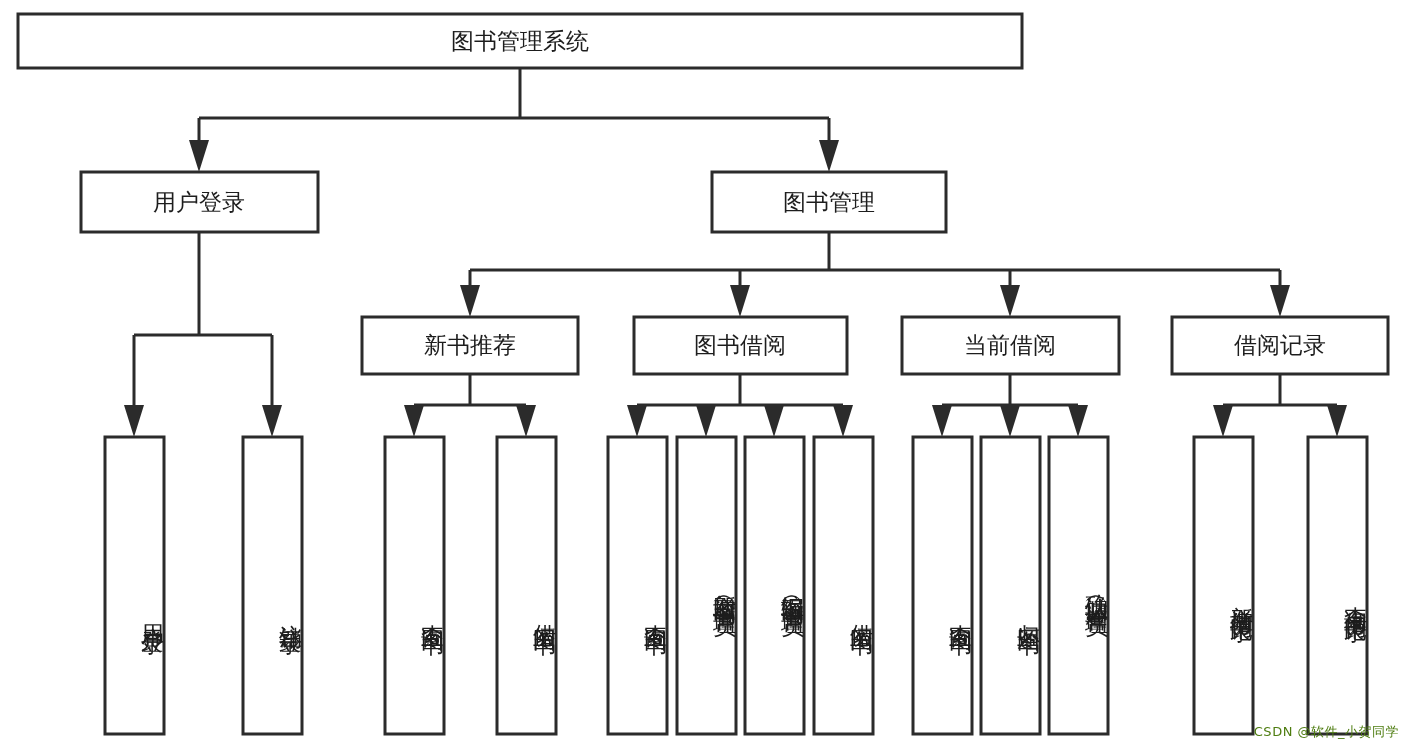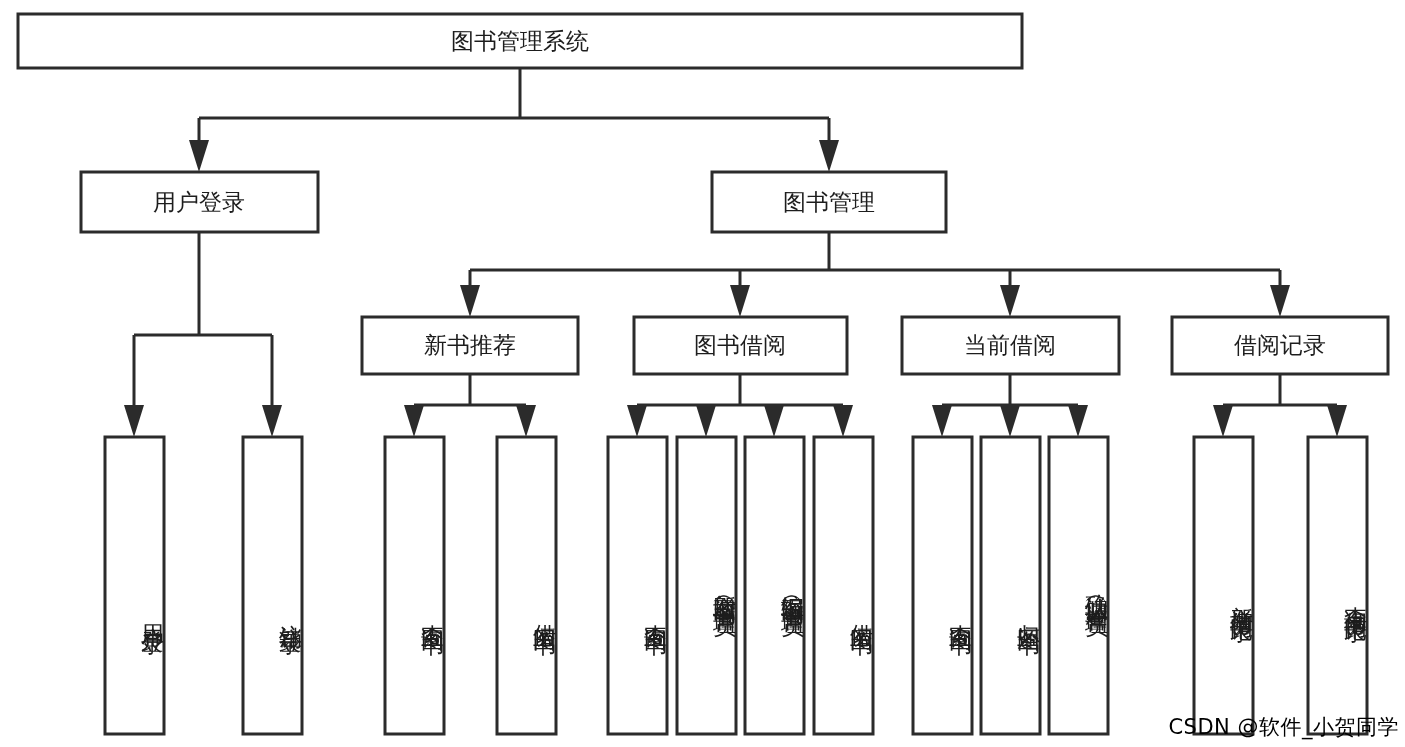--- a/index.html
+++ b/index.html
@@ -56,22 +56,22 @@
     display: flex;
     align-items: flex-start;
     justify-content: center;
     pointer-events: none;
   }
   .watermark {
     position: absolute;
     right: 6px;
     bottom: 6px;
     font-family: "DejaVu Sans", "Liberation Sans", sans-serif;
-    font-size: 21px;
-    color: #000000;
+    font-size: 13px;
+    color: #4d7c0f;
     white-space: nowrap;
     letter-spacing: 0.5px;
   }
 </style>
 </head>
 <body>
 
 <svg id="canvas" viewBox="0 0 1405 747">
 
   <g>

